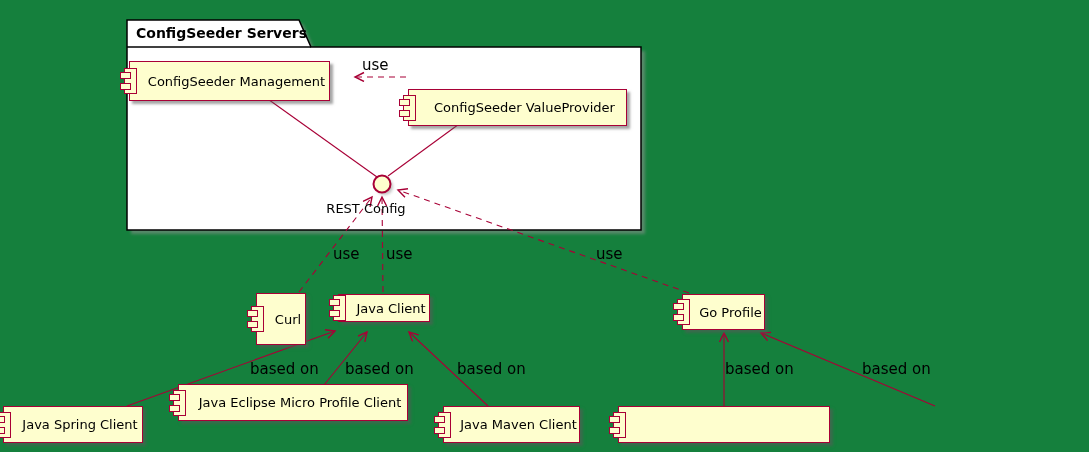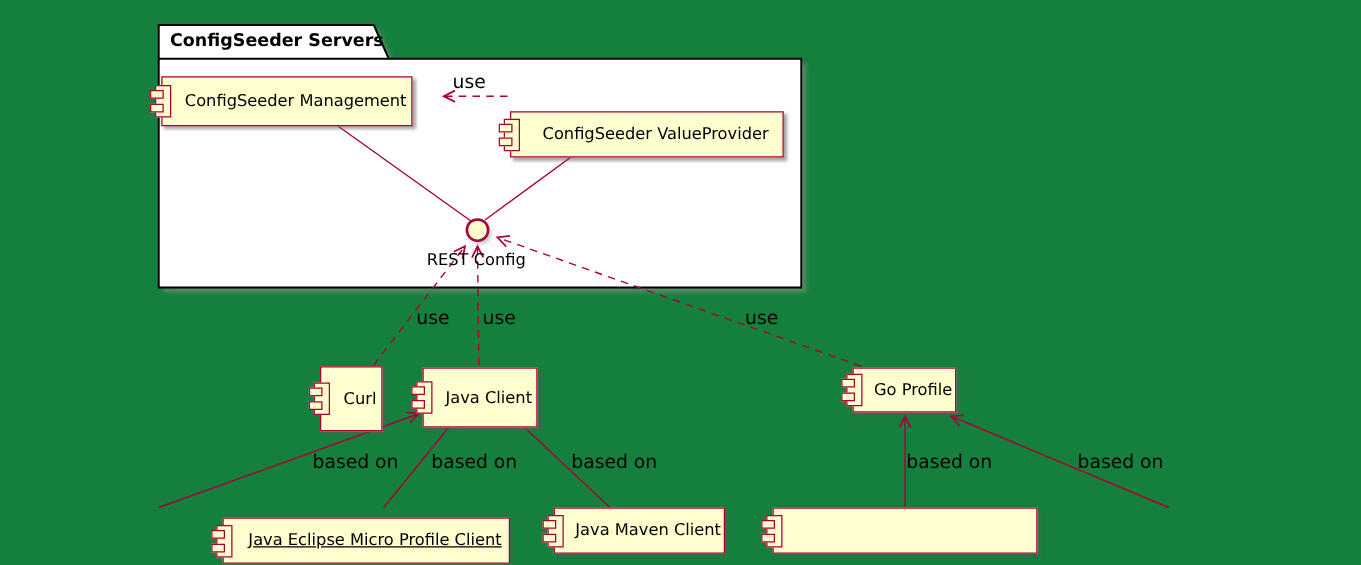--- a/index.html
+++ b/index.html
@@ -27,21 +27,21 @@
   }
   .cicon::before, .cicon::after {
     content:""; position:absolute; left:-5px; width:11px; height:7px;
     box-sizing:border-box; background:#FEFECE; border:1.2px solid #A80036;
   }
   .cicon::before { top:3px; }
   .cicon::after  { bottom:3px; }
 
   .edge-label { position:absolute; font-size:15px; white-space:nowrap; }
   .pkg-title  { position:absolute; left:136px; top:25px; font-size:14px; font-weight:bold; }
-  .iface-label{ position:absolute; left:331px; top:201px; width:100px; text-align:center; font-size:13px; }
+  .iface-label{ position:absolute; left:316px; top:201px; width:100px; text-align:center; font-size:13px; }
 </style>
 </head>
 <body>
 
 <div class="canvas">
 
   <svg class="layer" width="1089" height="452" viewBox="0 0 1089 452">
     <defs>
       <marker id="ah" markerUnits="userSpaceOnUse" markerWidth="16" markerHeight="14" refX="10" refY="5" orient="auto">
         <path d="M1,0.5 L10,5 L1,9.5" fill="none" stroke="#A80036" stroke-width="1.4"></path>
@@ -83,32 +83,36 @@
   <div class="node" style="left:408px; top:60px; width:219px; height:37px;margin-top:29px;">
     <span class="cicon"></span>
     <span>ConfigSeeder ValueProvider</span>
   </div>
 
   <div class="node" style="left:256px; top:293px; width:50px; height:52px;">
     <span class="cicon"></span>
     <span>Curl</span>
   </div>
 
-  <div class="node" style="left:338px; top:294px; width:92px; height:48px;">
+  <div class="node" style="left:338px; top:294px; width:92px; height:28px;">
     <span class="cicon"></span>
     <span>Java Client</span>
   </div>
 
   <div class="node" style="left:682px; top:294px; width:83px; height:36px;">
     <span class="cicon"></span>
     <span>Go Profile</span>
   </div>
 
+  <div class="node" style="left:3px; top:406px; width:140px; height:37px;">
+    <span class="cicon"></span>
+    <span>Java Spring Client</span>
+  </div>
 
-  <div class="node" style="left:178px; top:414px; width:230px; height:37px;text-decoration:underline;">
+  <div class="node" style="left:178px; top:384px; width:230px; height:37px;">
     <span class="cicon"></span>
     <span>Java Eclipse Micro Profile Client</span>
   </div>
 
   <div class="node" style="left:443px; top:406px; width:137px; height:37px;">
     <span class="cicon"></span>
     <span>Java Maven Client</span>
   </div>
 
   <div class="node" style="left:618px; top:406px; width:212px; height:37px;">

